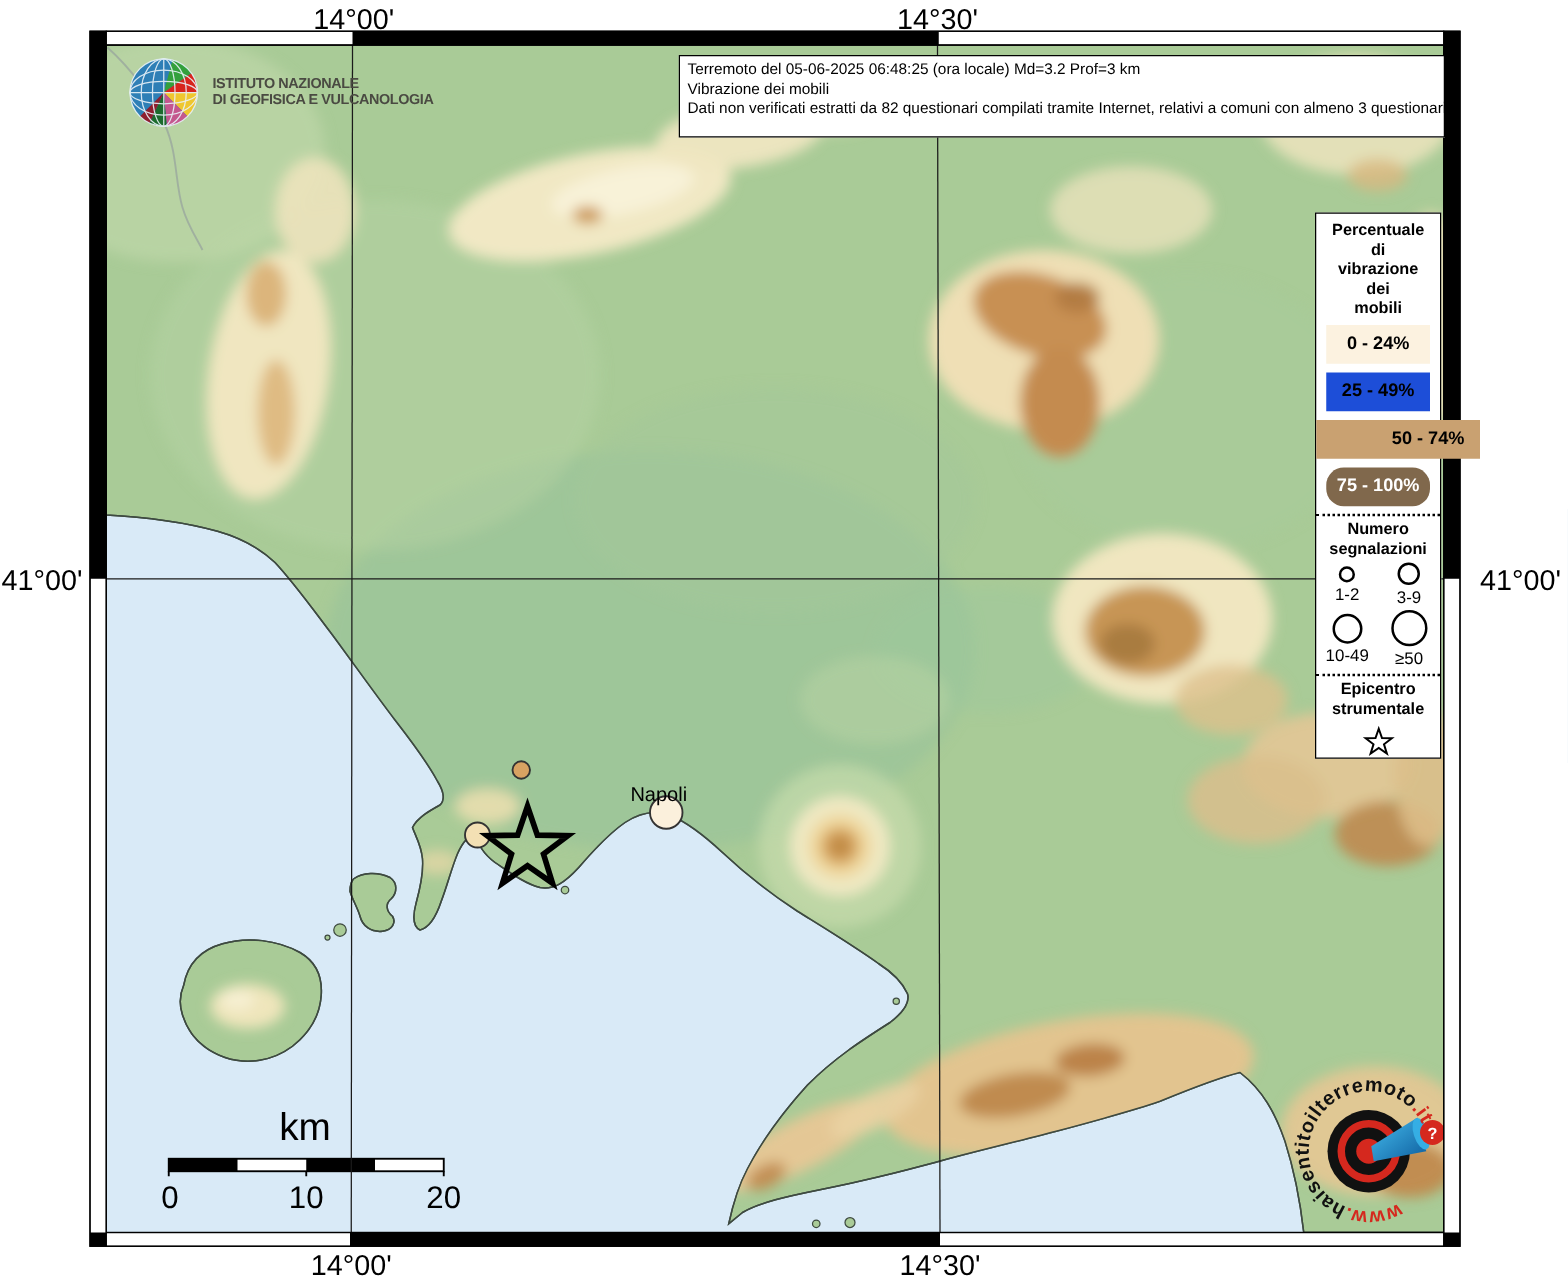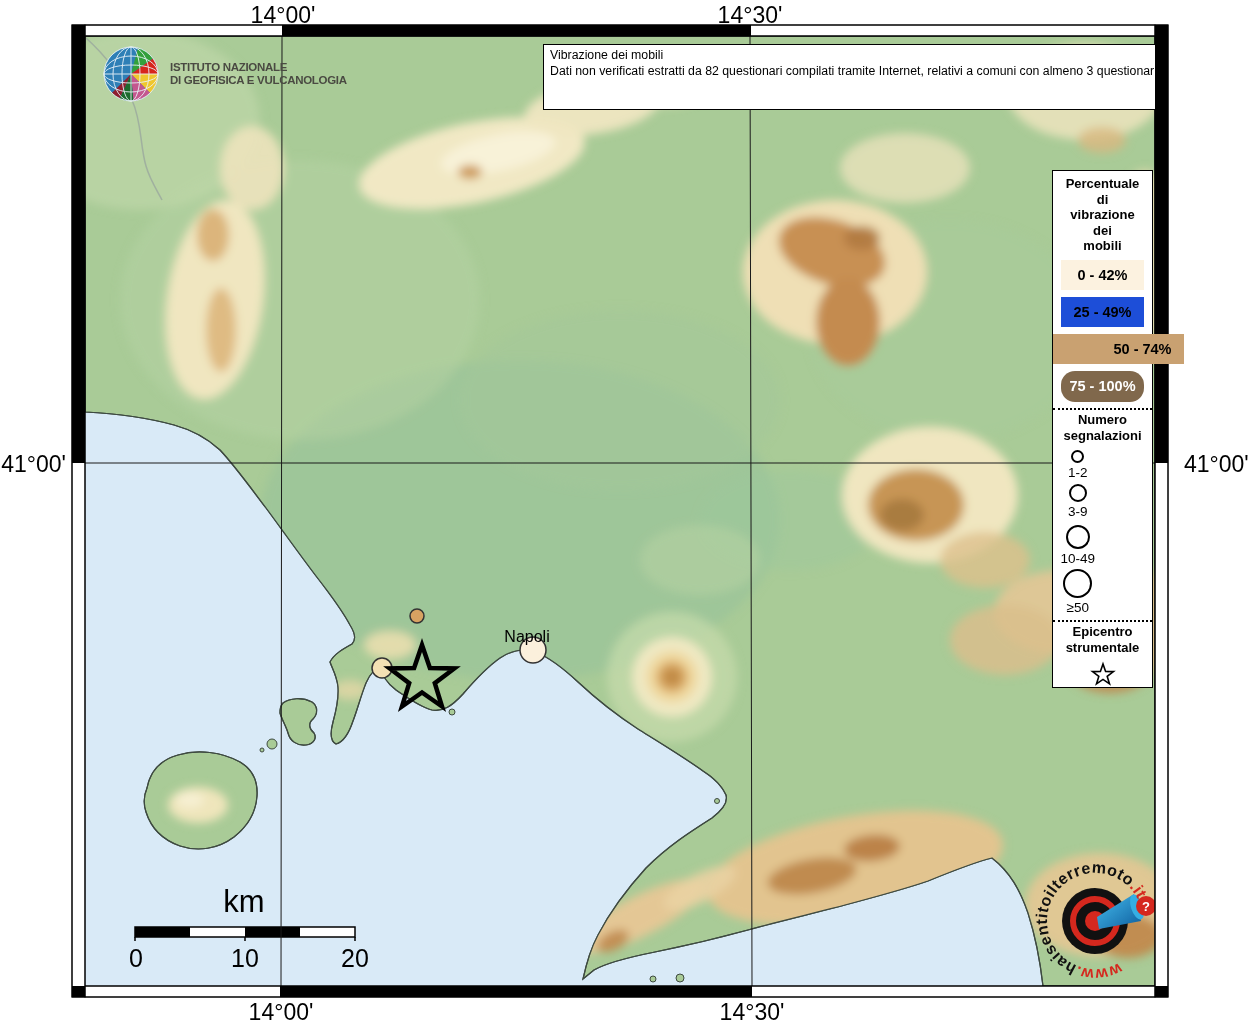--- a/index.html
+++ b/index.html
@@ -18,28 +18,28 @@
              padding:3px 0 0 6px;box-sizing:border-box;overflow:hidden;}
   .title-box div{font-size:12.3px;line-height:15.5px;white-space:nowrap;color:#000;}
   
   .ingv-text{left:170px;top:61px;color:#4a4a42;font-weight:bold;font-size:11.5px;line-height:12.5px;letter-spacing:-0.3px;white-space:nowrap;}
   
   .city-label{left:527px;top:628px;transform:translateX(-50%);font-size:16px;color:#000;}
   
   .sb-num{font-size:25px;color:#000;top:944px;transform:translateX(-50%);}
   .sb-unit{font-size:31px;color:#000;top:884px;transform:translateX(-50%);}
   
-  .legend{left:1052px;top:170px;width:101px;height:518px;background:#fff;border:1.5px solid #000;
+  .legend{left:1052px;top:170px;width:101px;height:437px;background:#fff;border:1.5px solid #000;
           box-sizing:border-box;display:flex;flex-direction:column;align-items:stretch;}
   .legend .sec-title{font-weight:bold;font-size:13px;line-height:15.5px;text-align:center;color:#000;}
   .legend .pct-title{padding-top:5px;}
   .swatch{width:83px;height:37px;margin:3.5px auto 3.5px auto;display:flex;align-items:center;justify-content:center;}
   .swatch span{font-weight:bold;font-size:14.5px;color:#000;white-space:nowrap;}
   .dotted{border-top:2px dotted #000;margin:3px 0 2px 0;}
-  .count-grid{display:flex;flex-wrap:wrap;flex-direction:column;}
+  .count-grid{display:flex;flex-wrap:wrap;}
   .count-cell{width:50%;display:flex;flex-direction:column;align-items:center;margin-top:3px;}
   .ccirc{border:2px solid #000;border-radius:50%;background:#fff;}
   .ccirc.s1{width:9px;height:9px;margin-top:4px;}
   .ccirc.s2{width:14px;height:14px;margin-top:1px;}
   .ccirc.s3{width:20px;height:20px;margin-top:3px;}
   .ccirc.s4{width:25px;height:25px;margin-top:0px;}
   .count-cell .clabel{font-size:13.5px;color:#000;margin-top:2px;white-space:nowrap;}
   .epi-star{display:flex;justify-content:center;margin-top:6px;}
 </style>
 </head>
@@ -258,20 +258,21 @@
 </svg>
 
 <div class="abs axis-label axis-top" style="left:283px;">14°00'</div>
 <div class="abs axis-label axis-top" style="left:750px;">14°30'</div>
 <div class="abs axis-label axis-bottom" style="left:281px;">14°00'</div>
 <div class="abs axis-label axis-bottom" style="left:752px;">14°30'</div>
 <div class="abs axis-label axis-left">41°00'</div>
 <div class="abs axis-label axis-right">41°00'</div>
 
 <div class="abs title-box">
+  <div>Terremoto del 05-06-2025 06:48:25 (ora locale) Md=3.2 Prof=3 km</div>
   <div>Vibrazione dei mobili</div>
   <div>Dati non verificati estratti da 82 questionari compilati tramite Internet, relativi a comuni con almeno 3 questionari.</div>
 </div>
 
 <div class="abs ingv-text">
   <div>ISTITUTO NAZIONALE</div>
   <div>DI GEOFISICA E VULCANOLOGIA</div>
 </div>
 
 <div class="abs city-label">Napoli</div>
@@ -283,21 +284,21 @@
 
 <div class="abs legend">
   <div class="sec-title pct-title">
     <div>Percentuale</div>
     <div>di</div>
     <div>vibrazione</div>
     <div>dei</div>
     <div>mobili</div>
   </div>
   <div class="swatch" style="margin-top: 6px; background: rgb(252, 242, 224);">
-    <span>0 - 42%</span>
+    <span>0 - 24%</span>
   </div>
   <div class="swatch" style="background: #1d4ed8;">
     <span>25 - 49%</span>
   </div>
   <div class="swatch" style="background: rgb(201, 161, 113); padding-left: 48px;">
     <span>50 - 74%</span>
   </div>
   <div class="swatch" style="background: rgb(128, 104, 76); border-radius: 14px;">
     <span style="color:#fff;">75 - 100%</span>
   </div>

